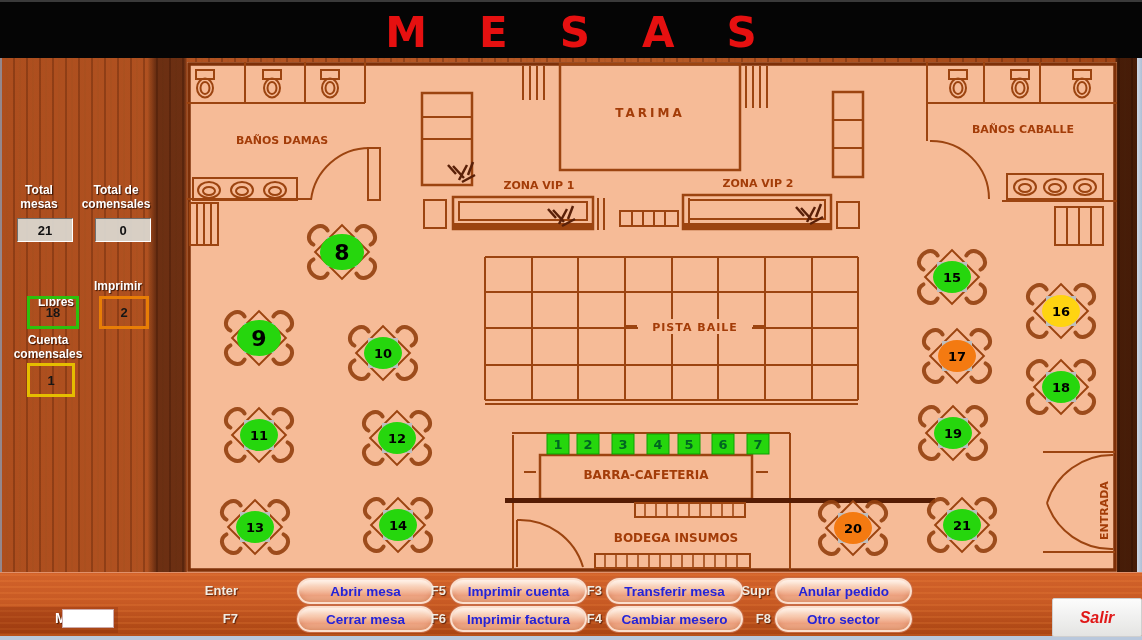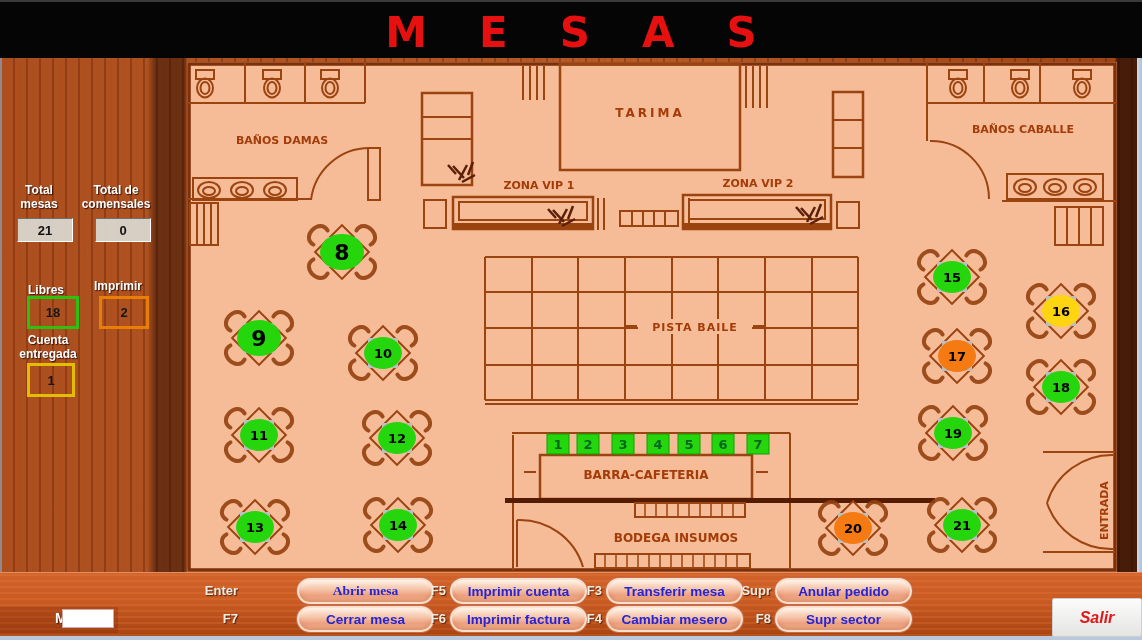--- a/index.html
+++ b/index.html
@@ -68,25 +68,25 @@
   <div id="titlebar">
     <div id="title">MESAS</div>
   </div>
 
   <div id="main-bg"></div>
 
   <div class="sb-label" style="left:6px;top:184px;width:66px;">Total mesas</div>
   <div class="sb-label" style="left:80px;top:184px;width:72px;">Total de comensales</div>
   <div class="sb-box" style="left:17px;top:218px;width:54px;height:22px;">21</div>
   <div class="sb-box" style="left:95px;top:218px;width:54px;height:22px;">0</div>
-  <div class="sb-label" style="left:14px;top:284px;width:64px;">Libres</div>
+  <div class="sb-label" style="left:14px;top:296px;width:84px;">Libres</div>
   <div class="sb-label" style="left:84px;top:280px;width:68px;">Imprimir</div>
   <div class="cnt-box" style="left:27px;top:296px;width:46px;height:27px;border:3px solid #2cc10c;">18</div>
   <div class="cnt-box" style="left:99px;top:296px;width:44px;height:27px;border:3px solid #e87e06;">2</div>
-  <div class="sb-label" style="left:10px;top:334px;width:76px;">Cuenta entregada</div>
+  <div class="sb-label" style="left:10px;top:334px;width:76px;">Cuenta comensales</div>
   <div class="cnt-box" style="left:27px;top:363px;width:42px;height:28px;border:3px solid #e5bd00;">1</div>
 
   <div id="plan-wrap">
     <svg id="plan" width="930" height="510" viewBox="0 0 930 510">
       <rect x="0" y="0" width="930" height="510" fill="#f6bb97"></rect>
       <g stroke="#9c4410" stroke-width="2" fill="none">
         <rect x="2" y="2" width="926" height="506" stroke="#7e3008" stroke-width="3.5"></rect>
 
         <path d="M0,41 L178,41 M58,0 L58,41 M118,0 L118,41 M178,0 L178,41"></path>
 
@@ -401,31 +401,31 @@
   <div id="left-strip"></div>
   <div id="right-strip"></div>
   <div id="bottom-strip"></div>
 
   <div id="footer"></div>
   <div id="mesa-panel"></div>
   <div id="mesa-label">Mesa:</div>
   <input id="mesa-input" value="" style="">
   <div id="footer-buttons">
       <div class="fkey" style="left: 186px; top: 583px; width: 52px;">Enter</div>
-      <div class="fbtn" style="left: 297px; top: 578px; font-family: Liberation Serif, serif;">Abrir mesa</div>
+      <div class="fbtn" style="left: 297px; top: 578px;">Abrir mesa</div>
       <div class="fkey" style="left: 408px; top: 583px; width: 38px;">F5</div>
       <div class="fbtn" style="left: 450px; top: 578px;">Imprimir cuenta</div>
       <div class="fkey" style="left: 564px; top: 583px; width: 38px;">F3</div>
       <div class="fbtn" style="left: 606px; top: 578px;">Transferir mesa</div>
       <div class="fkey" style="left: 723px; top: 583px; width: 48px;">Supr</div>
       <div class="fbtn" style="left: 775px; top: 578px;">Anular pedido</div>
       <div class="fkey" style="left: 186px; top: 611px; width: 52px;">F7</div>
       <div class="fbtn" style="left: 297px; top: 606px;">Cerrar mesa</div>
       <div class="fkey" style="left: 408px; top: 611px; width: 38px;">F6</div>
       <div class="fbtn" style="left: 450px; top: 606px;">Imprimir factura</div>
       <div class="fkey" style="left: 564px; top: 611px; width: 38px;">F4</div>
       <div class="fbtn" style="left: 606px; top: 606px;">Cambiar mesero</div>
       <div class="fkey" style="left: 723px; top: 611px; width: 48px;">F8</div>
-      <div class="fbtn" style="left: 775px; top: 606px;">Supr sector</div>
+      <div class="fbtn" style="left: 775px; top: 606px;">Otro sector</div>
     </div>
   <div id="salir-btn">Salir</div>
 
 </div>
 
 </body></html>

